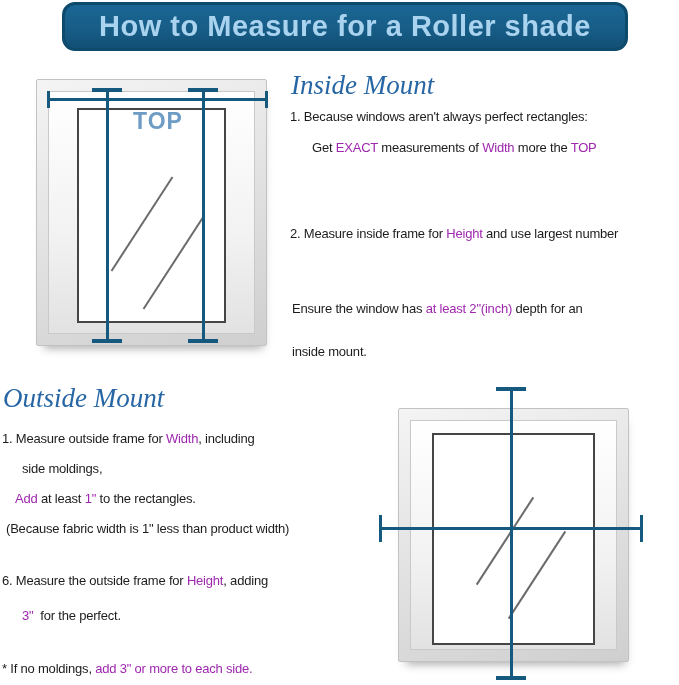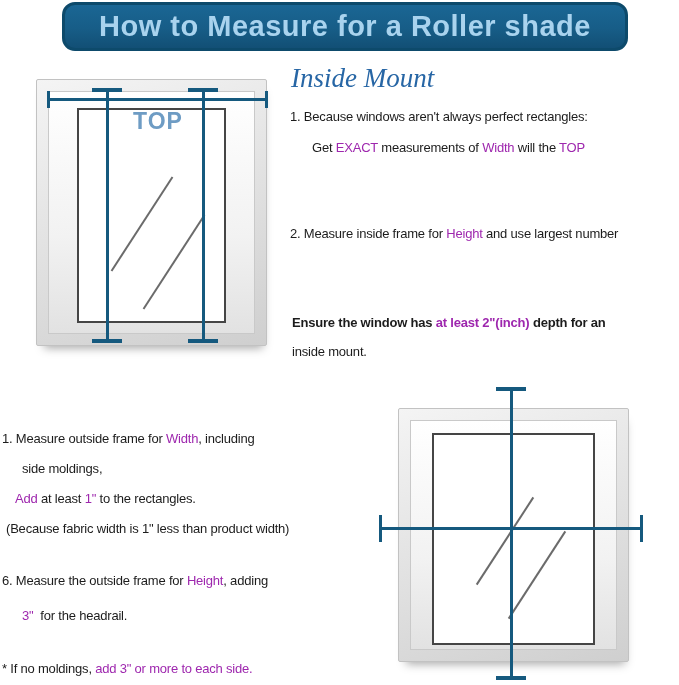--- a/index.html
+++ b/index.html
@@ -26,35 +26,35 @@
   }
   .banner span {
     color:var(--banner-text); font-size:29px; font-weight:bold; letter-spacing:0.5px;
   }
 
   
   .mount-heading {
     position:absolute; font-family:"Liberation Serif", serif; font-style:italic;
     font-size:27px; color:var(--heading); white-space:pre;
   }
-  .h-inside  { left:291px; top:63px; }
+  .h-inside  { left:291px; top:70px; }
   .h-outside { left:3px;  top:383px; }
 
   .line {
     position:absolute; font-size:13px; letter-spacing:-0.2px;
     color:var(--text); white-space:pre;
   }
   .seg-p { color:var(--purple); }
 
   .i1 { left:290px; top:109px; }
   .i2 { left:312px; top:140px; }
   .i3 { left:312px; top:169px; }
   .i4 { left:290px; top:226px; }
   .i5 { left:305px; top:255px; }
-  .i6 { left:292px; top:315px;font-weight:bold; }
+  .i6 { left:292px; top:301px; }
   .i7 { left:292px; top:344px; }
 
   .o1 { left:2px;  top:431px; }
   .o2 { left:22px; top:461px; }
   .o3 { left:15px; top:491px; }
   .o4 { left:6px;  top:521px; }
   .o5 { left:2px;  top:573px; }
   .o6 { left:22px; top:608px; }
   .o7 { left:2px;  top:661px;text-align:right; }
 
@@ -133,31 +133,32 @@
   <div class="m tick-ar"></div>
   <div class="m vline-a1"></div>
   <div class="m cap-a1t"></div>
   <div class="m cap-a1b"></div>
   <div class="m vline-a2"></div>
   <div class="m cap-a2t"></div>
   <div class="m cap-a2b"></div>
 
   <div class="mount-heading h-inside">Inside Mount</div>
   <div class="line i1"><span>1. Because windows aren't always perfect rectangles:</span></div>
-  <div class="line i2"><span>Get </span><span class="seg-p">EXACT</span><span> measurements of </span><span class="seg-p">Width</span><span> will the </span><span class="seg-p">TOP</span></div>
+  <div class="line i2"><span>Get </span><span class="seg-p">EXACT</span><span> measurements of </span><span class="seg-p">Width</span><span> more the </span><span class="seg-p">TOP</span></div>
   <div class="line i4"><span>2. Measure inside frame for </span><span class="seg-p">Height</span><span> and use largest number</span></div>
   <div class="line i6"><span>Ensure the window has </span><span class="seg-p">at least 2"(inch)</span><span> depth for an</span></div>
   <div class="line i7"><span>inside mount.</span></div>
 
+  <div class="mount-heading h-outside">Outside Mount</div>
   <div class="line o1"><span>1. Measure outside frame for </span><span class="seg-p">Width</span><span>, including</span></div>
   <div class="line o2"><span>side moldings,</span></div>
   <div class="line o3"><span class="seg-p">Add</span><span> at least </span><span class="seg-p">1"</span><span> to the rectangles.</span></div>
   <div class="line o4"><span>(Because fabric width is 1" less than product width)</span></div>
   <div class="line o5"><span>6. Measure the outside frame for </span><span class="seg-p">Height</span><span>, adding</span></div>
-  <div class="line o6"><span class="seg-p">3"</span><span>  for the headrail.</span></div>
+  <div class="line o6"><span class="seg-p">3"</span><span>  for the perfect.</span></div>
   <div class="line o7"><span>* If no moldings, </span><span class="seg-p">add 3" or more to each side.</span></div>
 
   <div class="window win-b">
     <div class="win-mid"></div>
     <div class="win-glass glass-b">
       <div class="streak s1"></div>
       <div class="streak s2"></div>
     </div>
   </div>
   <div class="m vline-b"></div>

